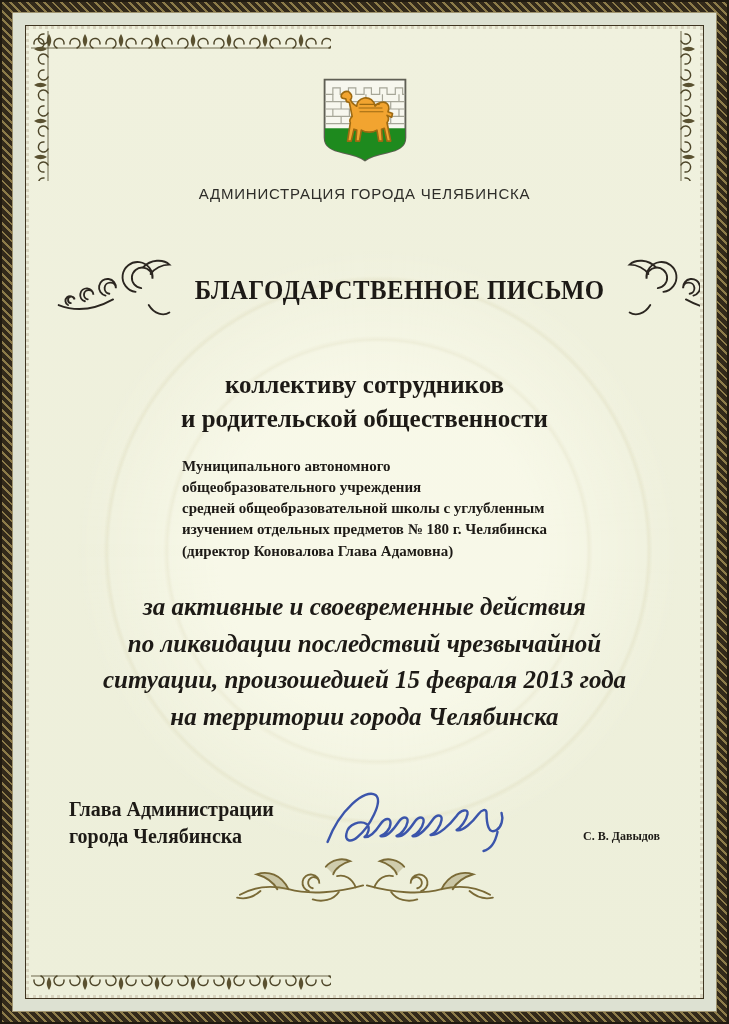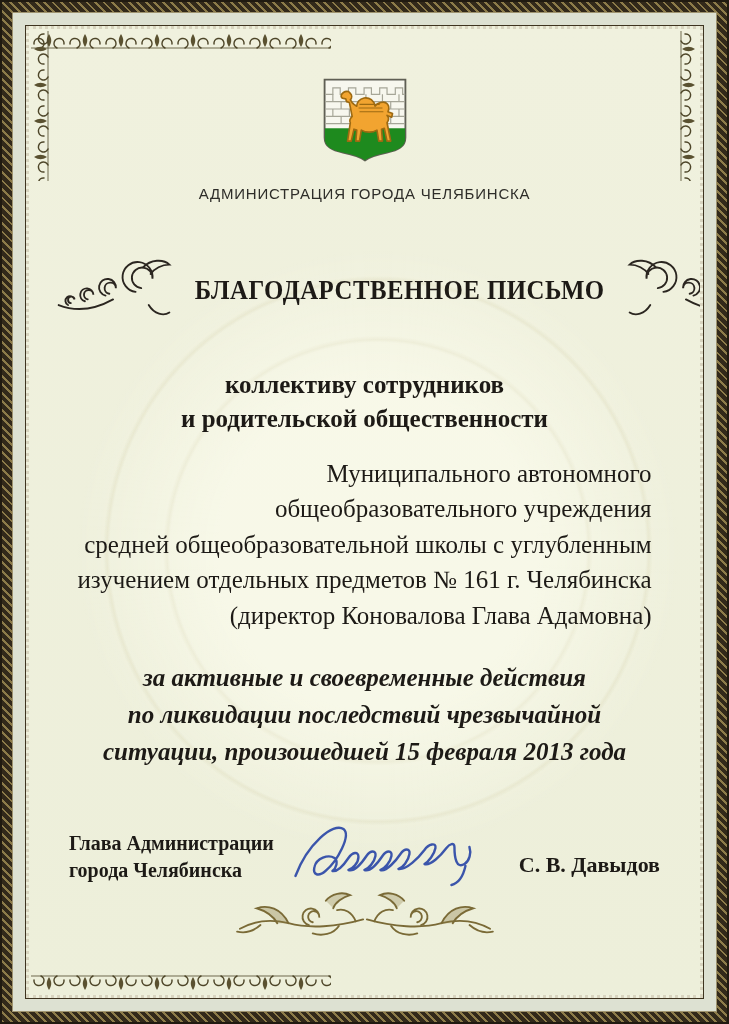--- a/index.html
+++ b/index.html
@@ -45,29 +45,29 @@
     font-size:15px;letter-spacing:.8px;color:#2e2d29;text-align:center;
   }
   .title-row{margin-top:54px;display:flex;align-items:center;justify-content:space-between;width:100%;}
   .flourish{width:122px;height:68px;flex:none;}
   .flourish.right{transform:scaleX(-1);}
   .doc-title{
     font-size:27px;font-weight:bold;color:#1d1a16;white-space:nowrap;
     transform:scaleX(.92);letter-spacing:.5px;padding:0 2px;
   }
   .recipient{margin-top:44px;text-align:center;font-weight:bold;font-size:25px;line-height:1.35;}
-  .institution{margin-top:20px;text-align:right;font-size:25px;line-height:1.42;}
+  .institution{margin-top:20px;text-align:left;font-size:15px;line-height:1.42;font-weight:bold;}
   .reason{margin-top:27px;text-align:center;font-weight:bold;font-style:italic;font-size:25px;line-height:1.47;}
   .sign-row{
     margin-top:44px;width:100%;box-sizing:border-box;padding:0 16px;
     display:flex;align-items:flex-end;
   }
   .sign-position{font-weight:bold;font-size:20px;line-height:1.35;text-align:left;flex:none;}
   .autograph{flex:1 1 auto;height:76px;margin:0 4px -6px 4px;min-width:0;}
-  .sign-name{font-weight:bold;font-size:22px;flex:none;padding-bottom:6px;}
+  .sign-name{font-weight:bold;font-size:12px;flex:none;padding-bottom:6px;}
   .bottom-ornament{margin-top:0;width:310px;height:56px;flex:none;}
 </style>
 </head>
 <body>
 
 <div class="page">
   <div class="frame-outer">
     <div class="frame-gap">
       <div class="frame-bead">
         <div class="frame-vine">
@@ -185,28 +185,29 @@
 
             <div class="recipient">
               <div>коллективу сотрудников</div>
               <div>и родительской общественности</div>
             </div>
 
             <div class="institution">
               <div>Муниципального автономного</div>
               <div>общеобразовательного учреждения</div>
               <div>средней общеобразовательной школы с углубленным</div>
-              <div>изучением отдельных предметов № 161 г. Челябинска</div>
+              <div>изучением отдельных предметов № 180 г. Челябинска</div>
               <div>(директор Коновалова Глава Адамовна)</div>
             </div>
 
             <div class="reason">
               <div>за активные и своевременные действия</div>
               <div>по ликвидации последствий чрезвычайной</div>
               <div>ситуации, произошедшей 15 февраля 2013 года</div>
+              <div>на территории города Челябинска</div>
             </div>
 
             <div class="sign-row">
               <div class="sign-position">
                 <div>Глава Администрации</div>
                 <div>города Челябинска</div>
               </div>
               <svg class="autograph" viewBox="0 0 230 76" preserveAspectRatio="xMidYMid meet">
                 <g stroke="#3b55ab" fill="none" stroke-width="2.4" stroke-linecap="round" stroke-linejoin="round">
                   <path d="M14,62 C26,30 52,8 62,15 C70,21 56,47 44,57 C37,63 31,61 33,53 C35,44 47,40 53,44 C57,47 55,54 51,57

